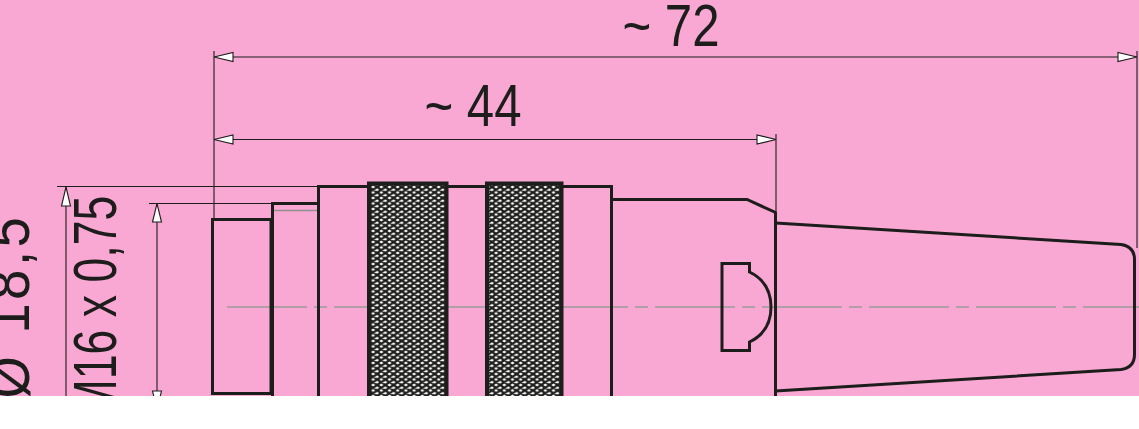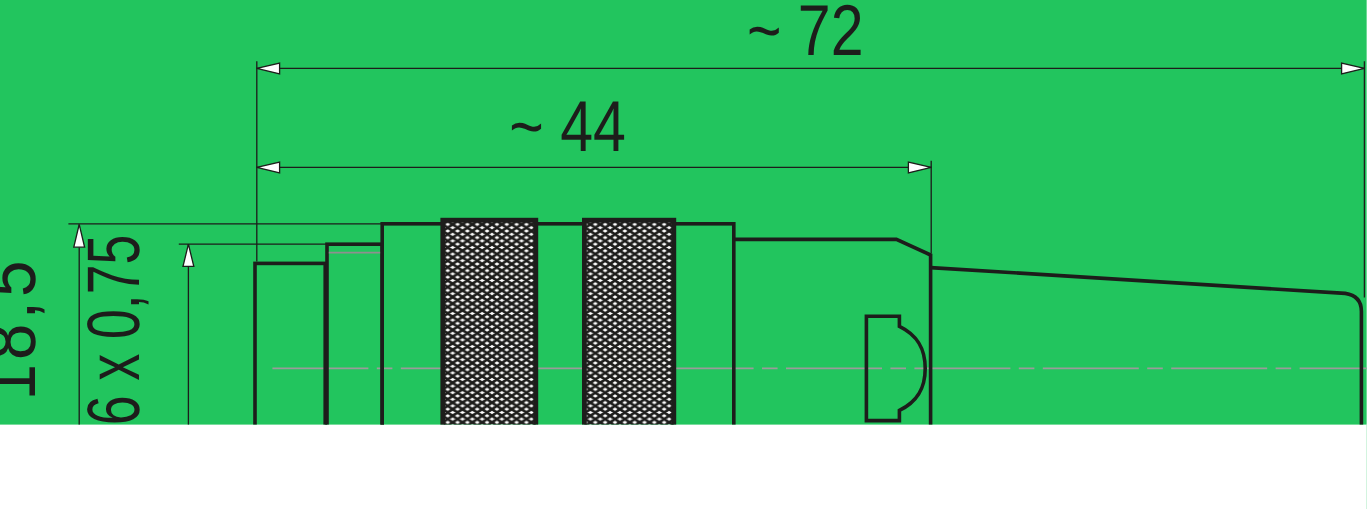--- a/index.html
+++ b/index.html
@@ -3,22 +3,22 @@
 <meta charset="utf-8">
 <style>
   html, body {
     margin: 0;
     padding: 0;
     background: #ffffff;
   }
   .canvas {
     position: relative;
     width: 1139px;
-    height: 354px;
-    background: #22c55e;
+    height: 396px;
+    background: #f9a8d4;
     overflow: hidden;
   }
   svg { display: block; }
   .outline {
     fill: none;
     stroke: #1d1d1b;
     stroke-width: 3;
     stroke-linejoin: miter;
   }
   .thinline {

